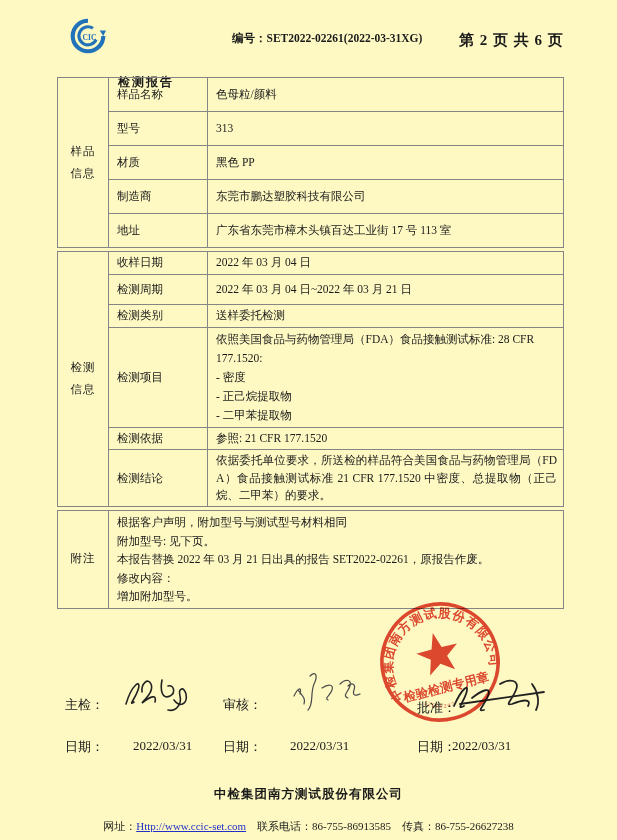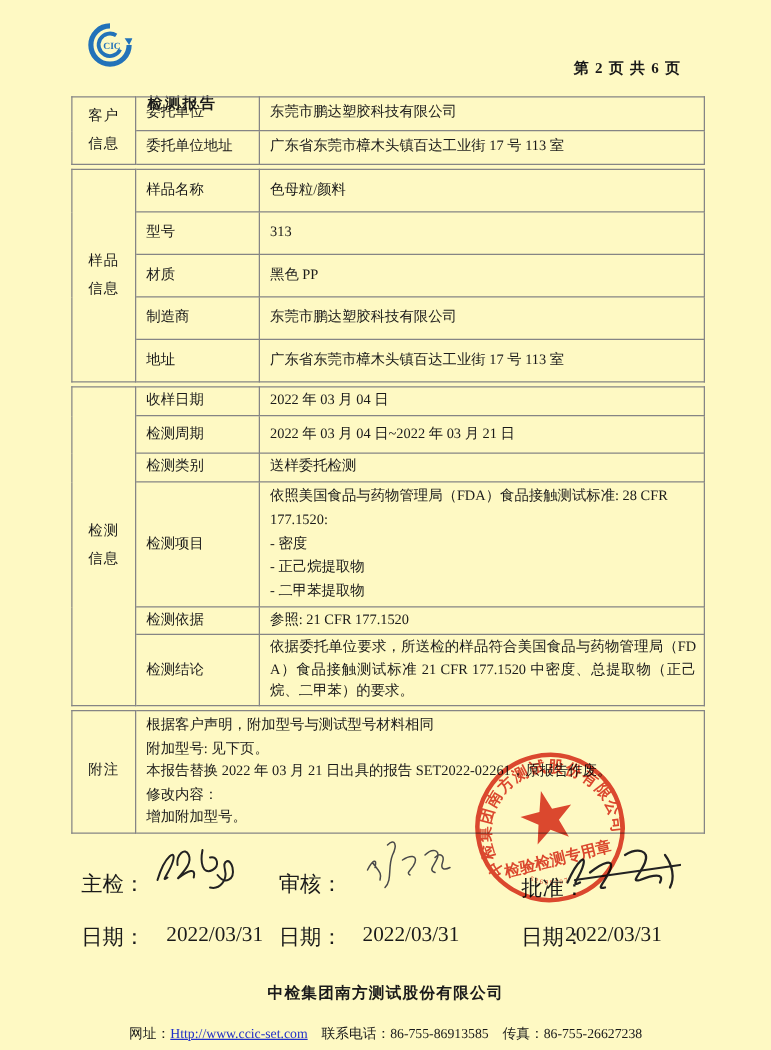--- a/index.html
+++ b/index.html
@@ -3,36 +3,36 @@
 <meta charset="utf-8">
 <style>
   html,body{margin:0;padding:0;background:#ffffff;}
   .page{position:relative;width:617px;height:840px;background:#fef9c3;overflow:hidden;
         font-family:"Liberation Serif","DejaVu Serif",serif;color:#1a1a1a;}
 
   
   .hdr{position:absolute;font-weight:bold;white-space:nowrap;}
   #hdr-title{left:118px;top:30px;font-size:12px;letter-spacing:2px;margin-top:44px;}
   #hdr-no{left:232px;top:31px;font-size:11.5px;}
-  #hdr-page{left:459px;top:31px;font-size:12px;letter-spacing:1px;margin-top:15px;}
+  #hdr-page{left:459px;top:31px;font-size:15px;letter-spacing:1px;}
   #logo{position:absolute;left:70px;top:18px;width:36px;height:36px;}
 
   
   .tables{position:absolute;left:57px;top:77px;width:506px;}
   table{border-collapse:collapse;table-layout:fixed;width:506px;margin:0 0 3px 0;}
   td{border:1px solid #858585;font-size:11.5px;line-height:1.5;
      padding:2px 6px 2px 8px;vertical-align:middle;color:#1a1a1a;word-break:break-all;}
   td.group{text-align:center;padding:2px;}
   td.group .gw{width:2.3em;margin:0 auto;line-height:1.9;letter-spacing:1px;}
   .ml div{line-height:19px;}
   .notes-cell div{line-height:18.5px;}
   .just{text-align:justify;}
 
   
-  .sig-abs{position:absolute;font-size:17px;white-space:nowrap;}
+  .sig-abs{position:absolute;font-size:13px;white-space:nowrap;}
   .sigsvg{position:absolute;}
 
   
   #stamp{position:absolute;left:376px;top:597px;width:128px;height:130px;
          transform:rotate(-14deg);mix-blend-mode:multiply;opacity:.92;z-index:5;}
 
   
   .foot{position:absolute;left:0;width:617px;text-align:center;white-space:nowrap;}
   #foot-co{top:786px;font-weight:bold;font-size:12.5px;letter-spacing:1px;}
   #foot-addr{top:804px;font-size:11px;}
@@ -44,44 +44,25 @@
 
 <div class="page">
 
   <svg id="logo" viewBox="0 0 40 40">
     <path d="M20 3 A17 17 0 1 0 37 20" fill="none" stroke="#2272b9" stroke-width="4.6"></path>
     <path d="M37 20 L33 14 L40 14 Z" fill="#2272b9"></path>
     <path d="M25.5 11.5 A10 10 0 1 0 29 24" fill="none" stroke="#2272b9" stroke-width="3.4"></path>
     <text x="14" y="24" font-size="8.5" font-weight="bold" fill="#2272b9" font-family="Liberation Serif, serif">CIC</text>
   </svg>
   <div class="hdr" id="hdr-title">检测报告</div>
+  <div class="hdr" id="hdr-no"><span>编号：</span><span>SET2022-02261(2022-03-31XG)</span></div>
   <div class="hdr" id="hdr-page">第 2 页 共 6 页</div>
 
   <div class="tables">
 
-    <table>
-      <colgroup>
-          <col style="width:51px">
-          <col style="width:99px">
-          <col style="width:356px">
-        </colgroup>
-      <tbody>
-          <tr style="height:27px">
-        <td class="group" rowspan="2">
-              <div class="gw">客户信息</div>
-            </td>
-        <td>委托单位</td>
-        <td>东莞市鹏达塑胶科技有限公司</td>
-      </tr>
-      <tr style="height:27px">
-        <td>委托单位地址</td>
-        <td>广东省东莞市樟木头镇百达工业街 17 号 113 室</td>
-      </tr>
-    </tbody>
-      </table>
 
     <table>
       <colgroup>
           <col style="width:51px">
           <col style="width:99px">
           <col style="width:356px">
         </colgroup>
       <tbody>
           <tr style="height:34px">
         <td class="group" rowspan="5">

